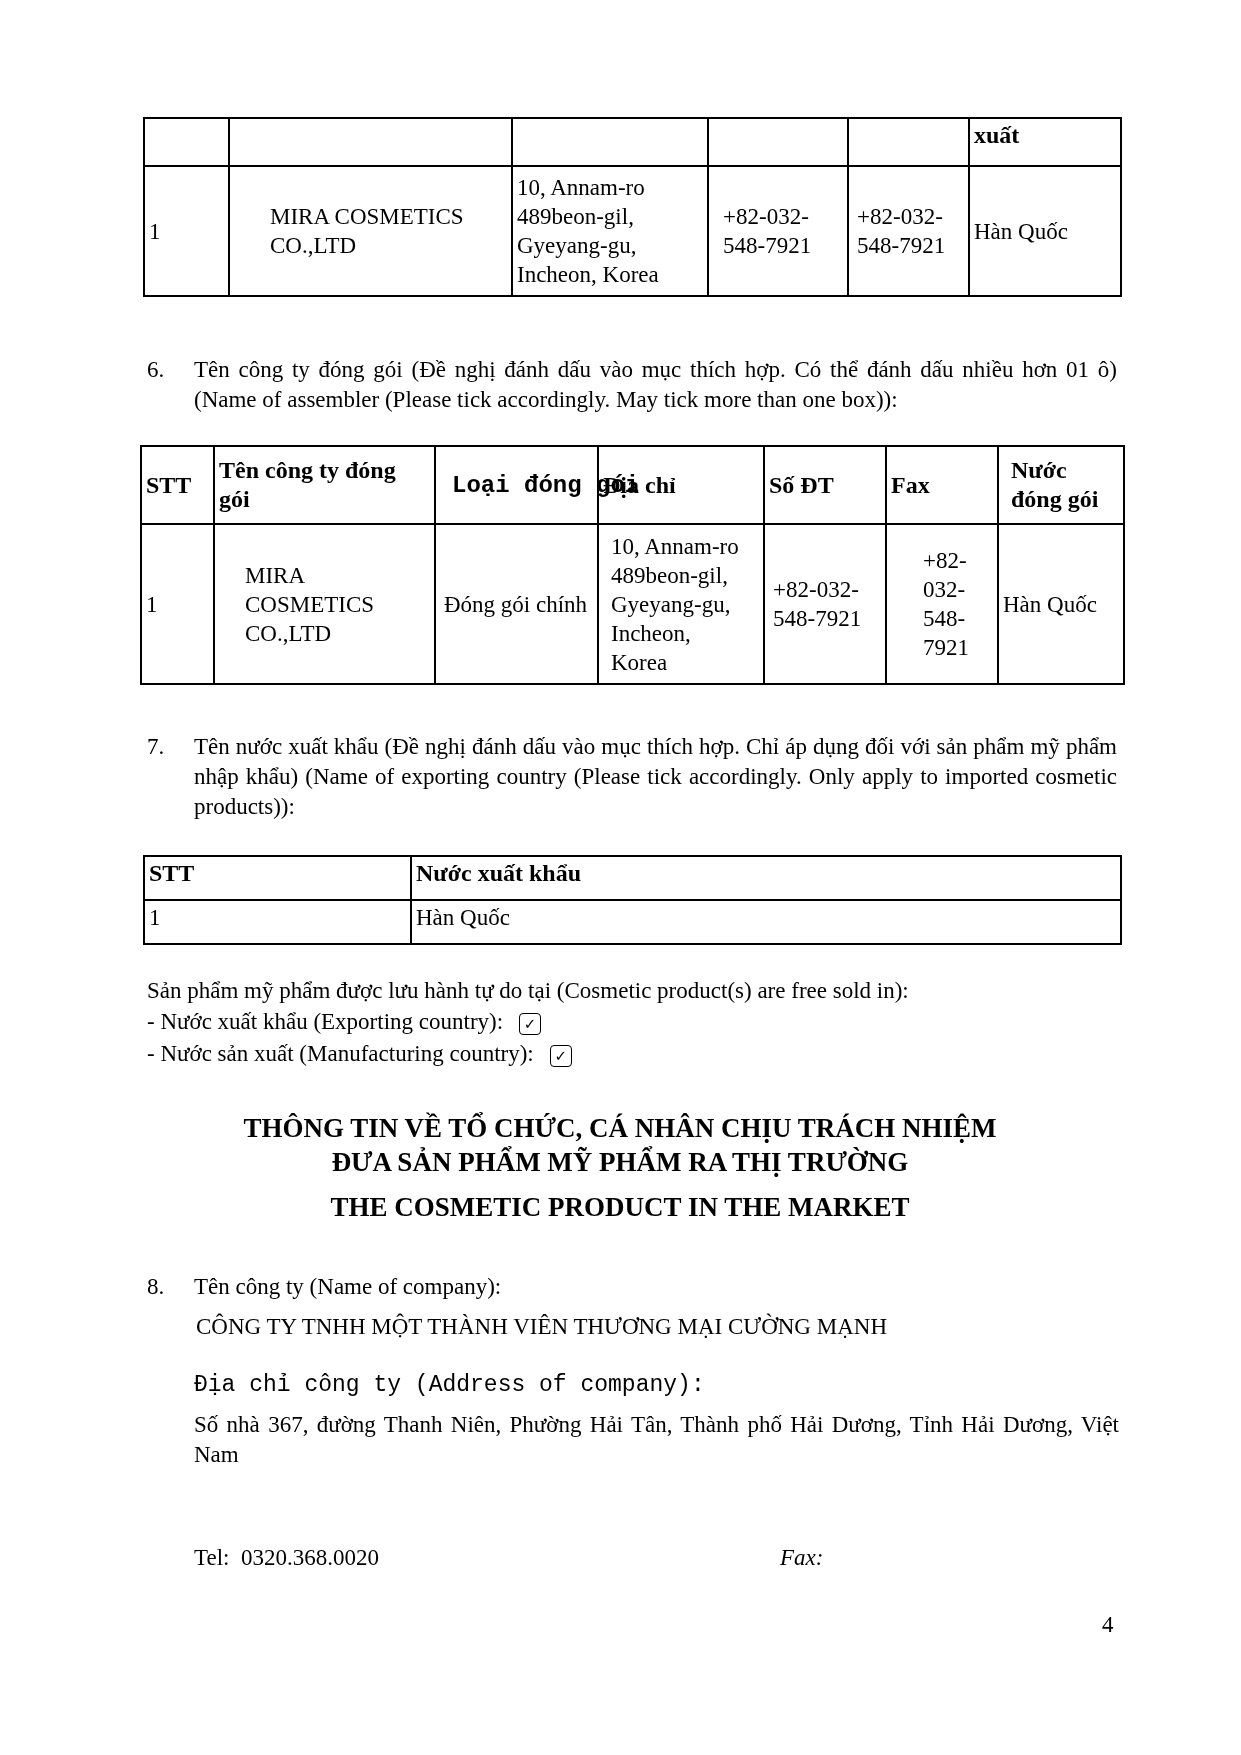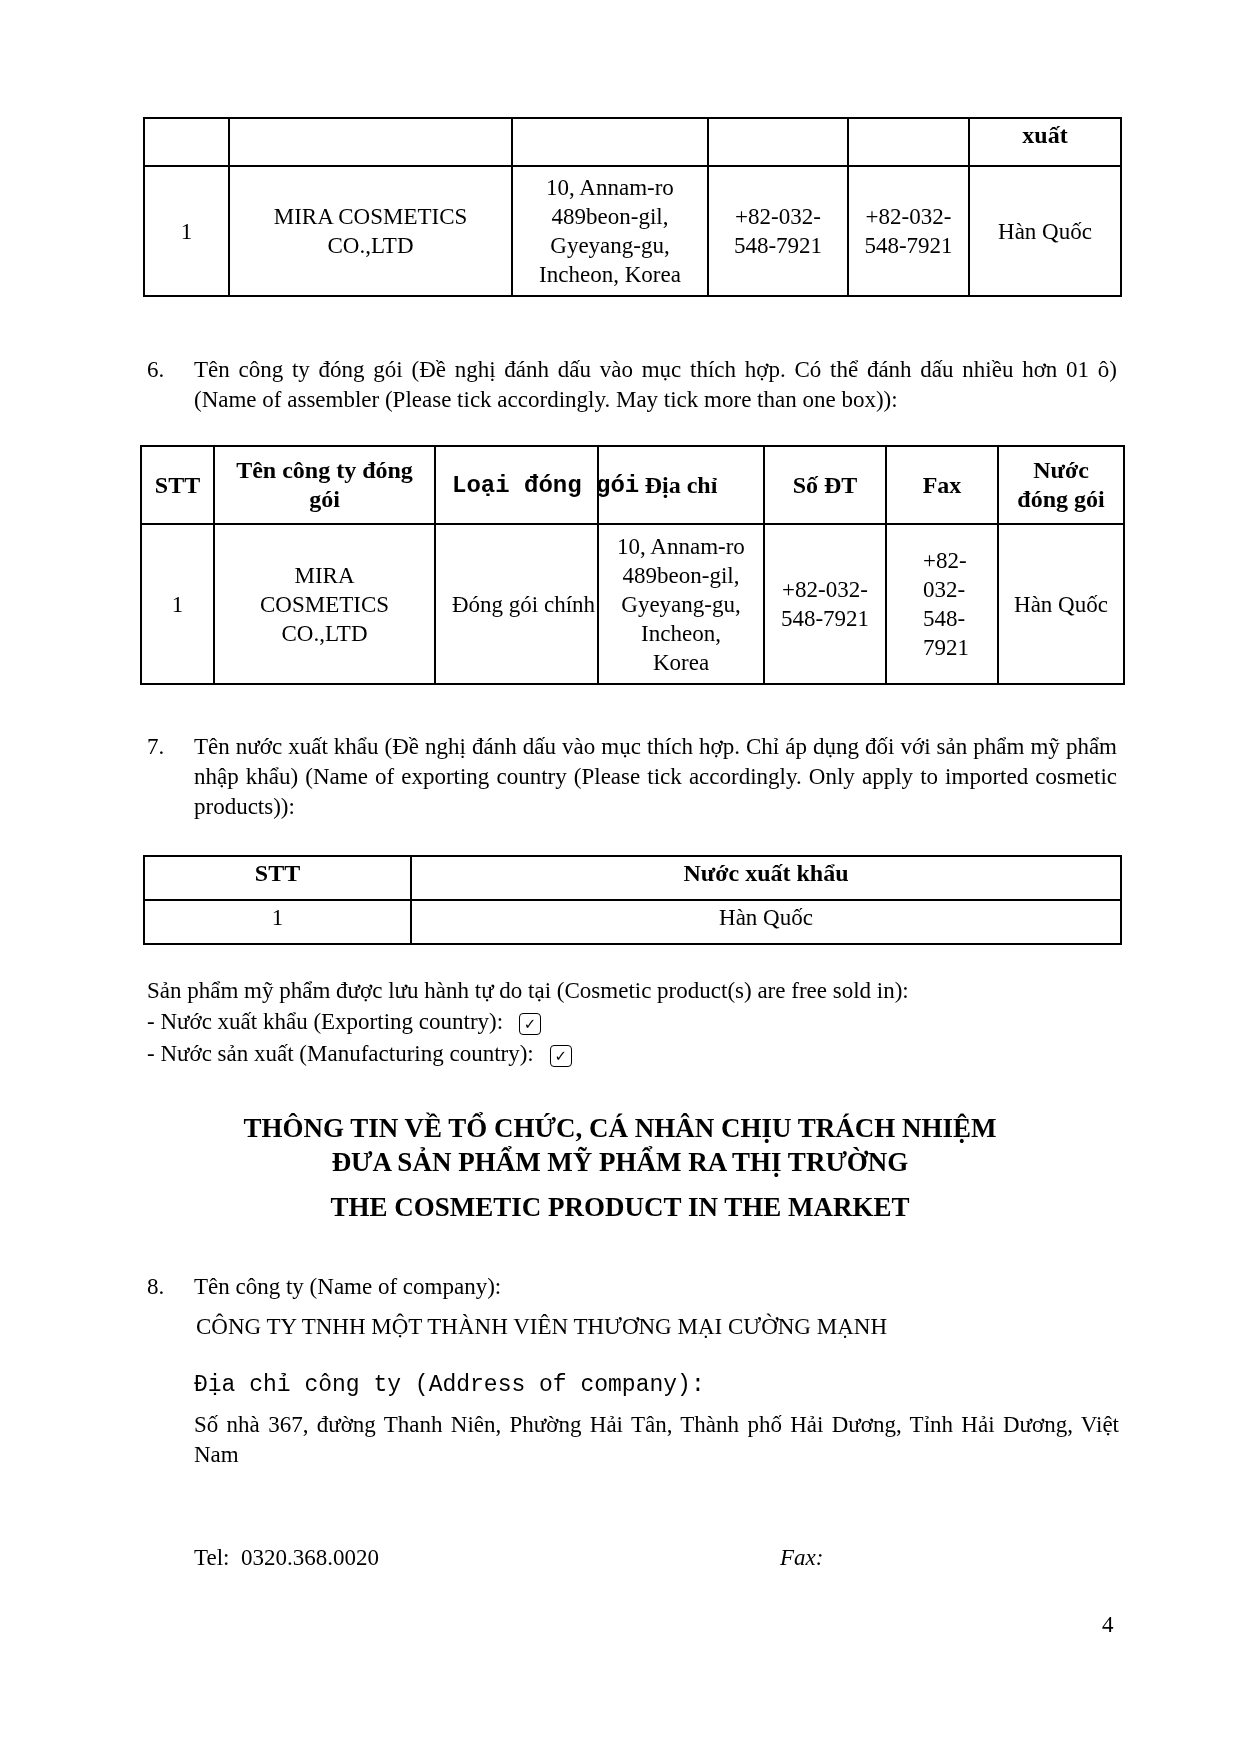--- a/index.html
+++ b/index.html
@@ -3,21 +3,21 @@
 <meta charset="utf-8">
 <style>
   html, body { margin: 0; padding: 0; background: #ffffff; }
   body {
     width: 1241px; height: 1755px; position: relative; overflow: hidden;
     font-family: "Liberation Serif", "DejaVu Serif", serif;
     color: #000; font-size: 23px;
   }
   table.doc { position: absolute; border-collapse: collapse; table-layout: fixed; }
   table.doc td, table.doc th {
-    border: 2px solid #000; text-align: center; vertical-align: middle;
+    border: 2px solid #000; text-align: left; vertical-align: middle;
     padding: 2px 4px; line-height: 29px; font-size: 23px;
   }
   table.doc th { font-weight: bold; font-size: 24px; }
   .para { position: absolute; left: 147px; width: 970px; line-height: 30px; font-size: 23px; }
   .num { position: absolute; left: 0; }
   .txt { margin-left: 47px; text-align: justify; }
   .heading { position: absolute; left: 130px; width: 980px; text-align: center; font-weight: bold; font-size: 27px; line-height: 34px; }
   .cb {
     display: inline-block; width: 20px; height: 20px; border: 1.5px solid #000; border-radius: 4px;
     font-size: 15px; line-height: 20px; text-align: center; vertical-align: middle; margin-left: 16px;
@@ -78,21 +78,21 @@
     <th>Tên công ty đóng gói</th>
     <th style="white-space:nowrap;padding:16px;font-family:Liberation Mono, monospace;">Loại đóng gói</th>
     <th>Địa chỉ</th>
     <th>Số ĐT</th>
     <th>Fax</th>
     <th style="padding:0 12px;">Nước đóng gói</th>
   </tr>
   <tr style="height:160px;">
     <td>1</td>
     <td style="padding:0 30px;">MIRA COSMETICS CO.,LTD</td>
-    <td style="white-space:nowrap;padding:16px;">Đóng gói chính</td>
+    <td style="white-space:nowrap;padding:8px;">Đóng gói chính</td>
     <td style="padding:0 12px;">10, Annam-ro 489beon-gil, Gyeyang-gu, Incheon, Korea</td>
     <td style="padding:0 8px;">+82-032-548-7921</td>
     <td style="padding:0 36px;">+82-032-548-7921</td>
     <td>Hàn Quốc</td>
   </tr>
 </tbody>
   </table>
 
 <div class="para" style="top:732px;">
   <span class="num">7.</span>

